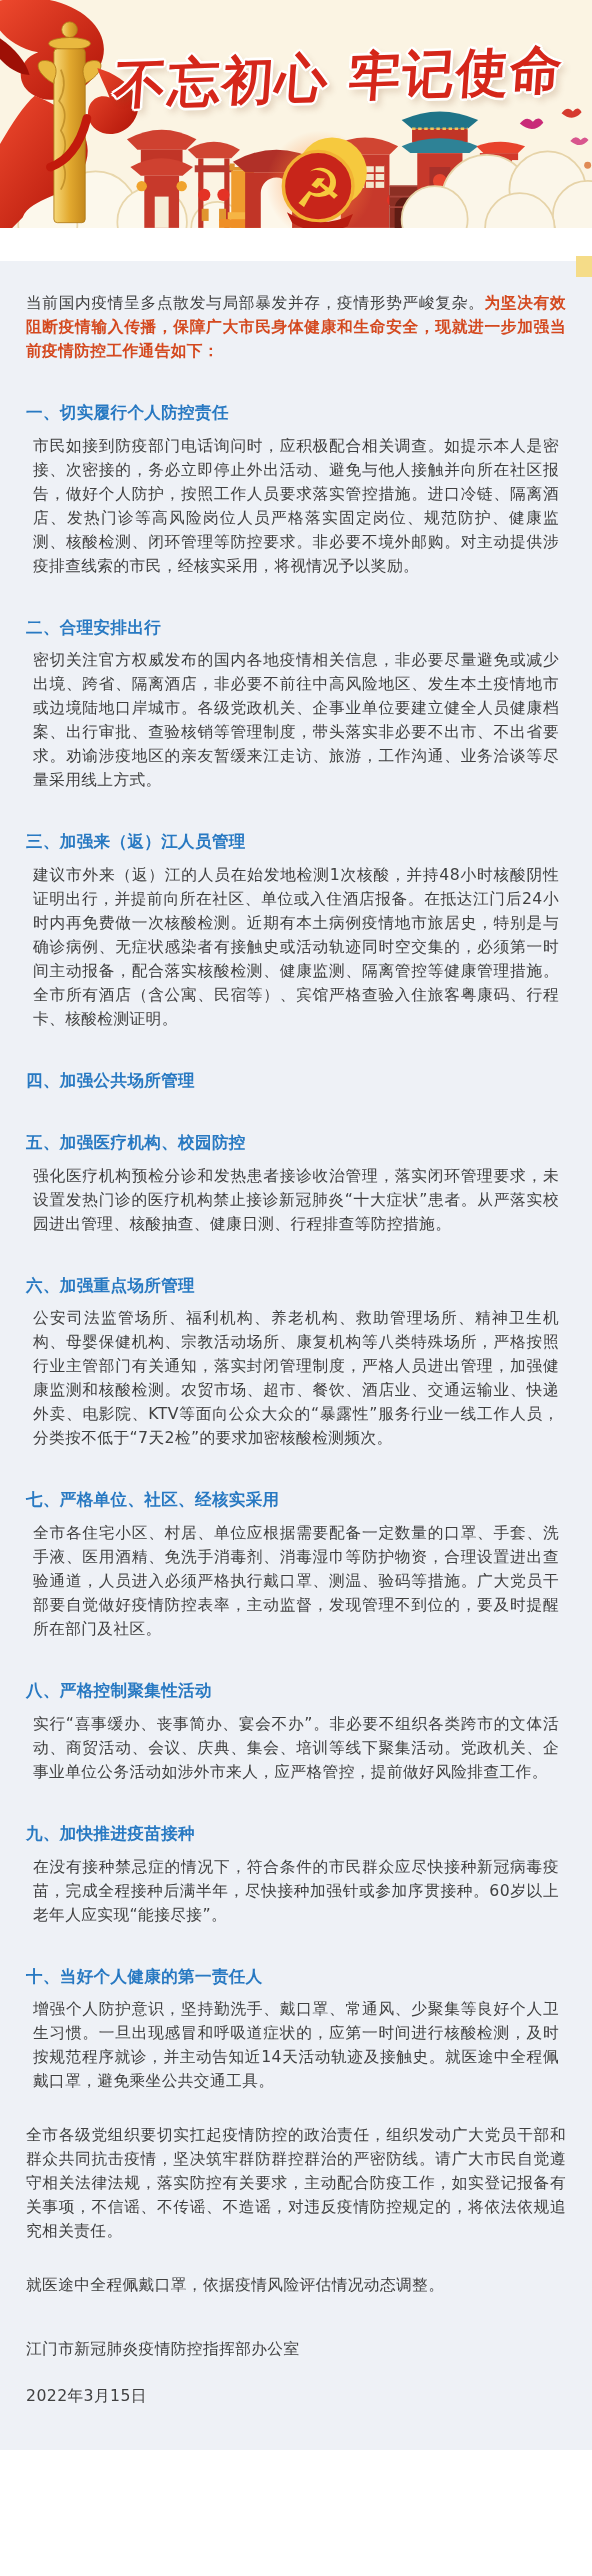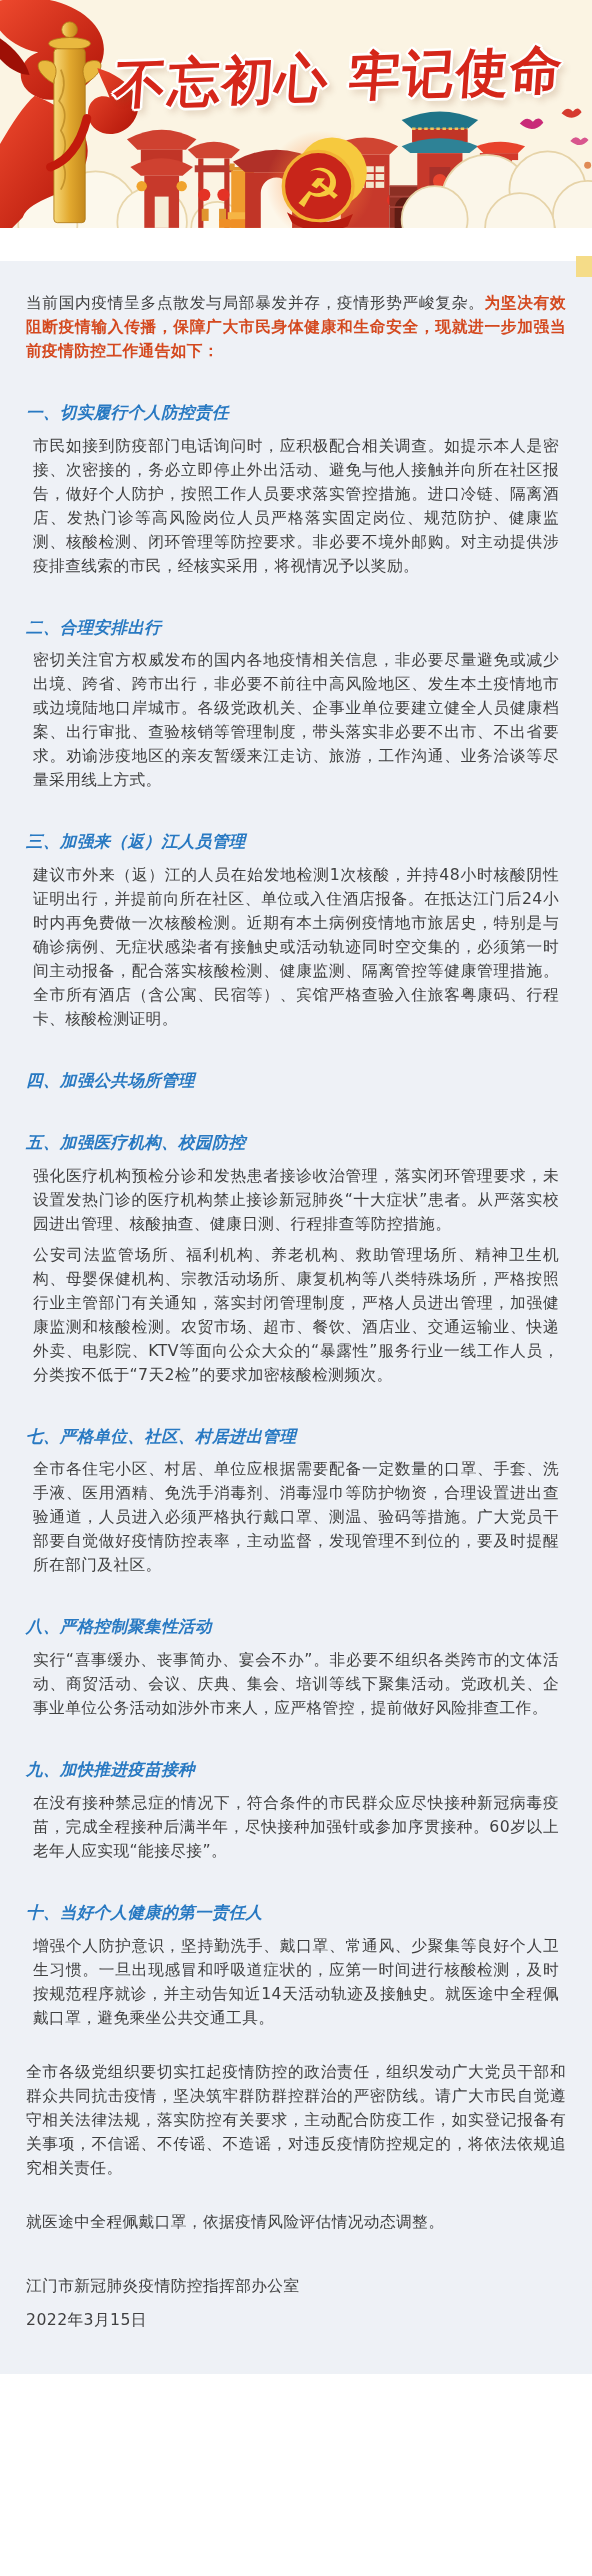--- a/index.html
+++ b/index.html
@@ -23,25 +23,25 @@
   .banner-gap { height:33px; background:#fff; }
   
   .notice-box {
     position:relative; width:592px; background:#eef1f6;
     padding:30px 26px 42px 26px; color:#404040;
   }
   .corner-accent { position:absolute; top:-5.2px; right:0; width:16.5px; height:21px; background:#f5dc88; }
   .notice-box p, .notice-box h2 { font-size:15.7px; line-height:24px; letter-spacing:0.4px; text-align:justify; }
   .intro { color:#404040;font-family:Liberation Serif, serif; }
   .intro .hl { color:#d4491f; font-weight:bold; }
-  h2.sec-h { color:#2879c2; font-size:16.5px; font-weight:bold; margin:38px 0 8.7px 0; line-height:24px;font-style:italic; }
+  h2.sec-h { color:#2879c2; font-size:16.5px; font-weight:bold; margin:38px 0 8.7px 0; line-height:24px; }
   p.sec-b { margin:7px; }
   p.closing { margin-top:30px; }
   .signature { margin-top:40px; text-align:right; font-size:15.7px; line-height:24px; letter-spacing:0.4px; }
-  .date-line { margin-top:10px; text-align:right; font-size:15.7px; line-height:24px; }
+  .date-line { margin-top:23px; text-align:right; font-size:15.7px; line-height:24px; }
 </style>
 </head>
 <body>
 
 <div class="banner">
   <svg width="592" height="228" viewBox="0 0 681 262">
     <defs>
       <linearGradient id="redg" x1="0" y1="0" x2="1" y2="1">
         <stop offset="0" stop-color="#ef4a2e"></stop>
           <stop offset="1" stop-color="#b01408"></stop>
@@ -167,33 +167,34 @@
 
 <div class="notice-box">
   <div class="corner-accent"></div>
 
   <p class="intro"><span>当前国内疫情呈多点散发与局部暴发并存，疫情形势严峻复杂。</span><span class="hl">为坚决有效阻断疫情输入传播，保障广大市民身体健康和生命安全，现就进一步加强当前疫情防控工作通告如下：</span></p>
 
   <h2 class="sec-h">一、切实履行个人防控责任</h2>
   <p class="sec-b">市民如接到防疫部门电话询问时，应积极配合相关调查。如提示本人是密接、次密接的，务必立即停止外出活动、避免与他人接触并向所在社区报告，做好个人防护，按照工作人员要求落实管控措施。进口冷链、隔离酒店、发热门诊等高风险岗位人员严格落实固定岗位、规范防护、健康监测、核酸检测、闭环管理等防控要求。非必要不境外邮购。对主动提供涉疫排查线索的市民，经核实采用，将视情况予以奖励。</p>
 
   <h2 class="sec-h">二、合理安排出行</h2>
-  <p class="sec-b">密切关注官方权威发布的国内各地疫情相关信息，非必要尽量避免或减少出境、跨省、跨市出行，非必要不前往中高风险地区、发生本土疫情地市或边境陆地口岸城市。各级党政机关、企事业单位要建立健全人员健康档案、出行审批、查验核销等管理制度，带头落实非必要不出市、不出省要求。劝谕涉疫地区的亲友暂缓来江走访、旅游，工作沟通、业务洽谈等尽量采用线上方式。</p>
+  <p class="sec-b">密切关注官方权威发布的国内各地疫情相关信息，非必要尽量避免或减少出境、跨省、隔离酒店，非必要不前往中高风险地区、发生本土疫情地市或边境陆地口岸城市。各级党政机关、企事业单位要建立健全人员健康档案、出行审批、查验核销等管理制度，带头落实非必要不出市、不出省要求。劝谕涉疫地区的亲友暂缓来江走访、旅游，工作沟通、业务洽谈等尽量采用线上方式。</p>
 
   <h2 class="sec-h">三、加强来（返）江人员管理</h2>
   <p class="sec-b">建议市外来（返）江的人员在始发地检测1次核酸，并持48小时核酸阴性证明出行，并提前向所在社区、单位或入住酒店报备。在抵达江门后24小时内再免费做一次核酸检测。近期有本土病例疫情地市旅居史，特别是与确诊病例、无症状感染者有接触史或活动轨迹同时空交集的，必须第一时间主动报备，配合落实核酸检测、健康监测、隔离管控等健康管理措施。全市所有酒店（含公寓、民宿等）、宾馆严格查验入住旅客粤康码、行程卡、核酸检测证明。</p>
 
   <h2 class="sec-h">四、加强公共场所管理</h2>
 
   <h2 class="sec-h">五、加强医疗机构、校园防控</h2>
   <p class="sec-b">强化医疗机构预检分诊和发热患者接诊收治管理，落实闭环管理要求，未设置发热门诊的医疗机构禁止接诊新冠肺炎“十大症状”患者。从严落实校园进出管理、核酸抽查、健康日测、行程排查等防控措施。</p>
 
+  <h2 class="sec-h">六、加强重点场所管理</h2>
   <p class="sec-b">公安司法监管场所、福利机构、养老机构、救助管理场所、精神卫生机构、母婴保健机构、宗教活动场所、康复机构等八类特殊场所，严格按照行业主管部门有关通知，落实封闭管理制度，严格人员进出管理，加强健康监测和核酸检测。农贸市场、超市、餐饮、酒店业、交通运输业、快递外卖、电影院、KTV等面向公众大众的“暴露性”服务行业一线工作人员，分类按不低于“7天2检”的要求加密核酸检测频次。</p>
 
-  <h2 class="sec-h">七、严格单位、社区、村居进出管理</h2>
+  <h2 class="sec-h">七、严格单位、社区、经核实采用</h2>
   <p class="sec-b">全市各住宅小区、村居、单位应根据需要配备一定数量的口罩、手套、洗手液、医用酒精、免洗手消毒剂、消毒湿巾等防护物资，合理设置进出查验通道，人员进入必须严格执行戴口罩、测温、验码等措施。广大党员干部要自觉做好疫情防控表率，主动监督，发现管理不到位的，要及时提醒所在部门及社区。</p>
 
   <h2 class="sec-h">八、严格控制聚集性活动</h2>
   <p class="sec-b">实行“喜事缓办、丧事简办、宴会不办”。非必要不组织各类跨市的文体活动、商贸活动、会议、庆典、集会、培训等线下聚集活动。党政机关、企事业单位公务活动如涉外市来人，应严格管控，提前做好风险排查工作。</p>
 
   <h2 class="sec-h">九、加快推进疫苗接种</h2>
   <p class="sec-b">在没有接种禁忌症的情况下，符合条件的市民群众应尽快接种新冠病毒疫苗，完成全程接种后满半年，尽快接种加强针或参加序贯接种。60岁以上老年人应实现“能接尽接”。</p>
 
   <h2 class="sec-h">十、当好个人健康的第一责任人</h2>
   <p class="sec-b">增强个人防护意识，坚持勤洗手、戴口罩、常通风、少聚集等良好个人卫生习惯。一旦出现感冒和呼吸道症状的，应第一时间进行核酸检测，及时按规范程序就诊，并主动告知近14天活动轨迹及接触史。就医途中全程佩戴口罩，避免乘坐公共交通工具。</p>

